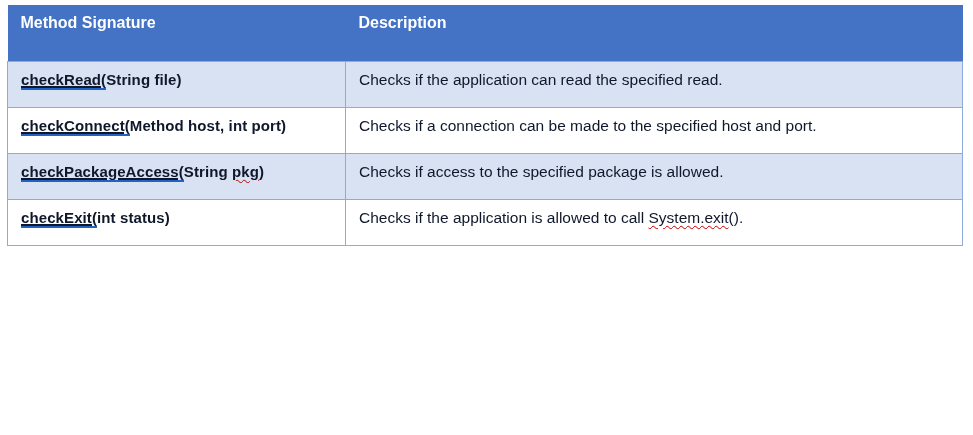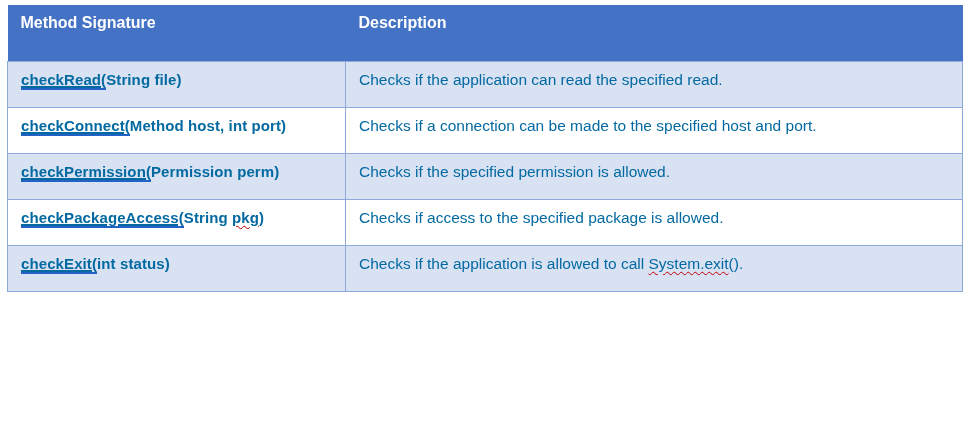--- a/index.html
+++ b/index.html
@@ -34,21 +34,21 @@
   }
   th.col-method { width: 338px; }
   th.col-desc   { width: 617px; }
   tbody td {
     border: 1px solid var(--border, #8EAADB);
     vertical-align: top;
     box-sizing: border-box;
     height: 46px;
     padding: 9px 12px 9px 13px;
     font-size: 15.5px;
-    color: #0369a1;
+    color: #0f172a;
     background: #ffffff;
   }
   tbody tr:nth-child(odd) td {
     background: var(--band-bg, #D9E2F3);
   }
   td.method-cell {
     font-weight: bold;
     font-size: 15px;
     letter-spacing: 0.1px;
   }
@@ -80,24 +80,20 @@
     <tbody id="table-body">
         <tr>
           <td class="method-cell"><span class="seg-link">checkRead(</span><span class="seg-plain">String file)</span></td>
           <td class="desc-cell"><span class="seg-plain">Checks if the application can read the specified read.</span></td>
         </tr>
         <tr>
           <td class="method-cell"><span class="seg-link">checkConnect(</span><span class="seg-plain">Method host, int port)</span></td>
           <td class="desc-cell"><span class="seg-plain">Checks if a connection can be made to the specified host and port.</span></td>
         </tr>
         <tr>
-          <td class="method-cell"><span class="seg-link">checkPermission(</span><span class="seg-plain">Permission perm)</span></td>
-          <td class="desc-cell"><span class="seg-plain">Checks if the specified permission is allowed.</span></td>
-        </tr>
-        <tr>
           <td class="method-cell"><span class="seg-link">checkPackageAccess(</span><span class="seg-plain">String </span><span class="seg-spell">pkg</span><span class="seg-plain">)</span></td>
           <td class="desc-cell"><span class="seg-plain">Checks if access to the specified package is allowed.</span></td>
         </tr>
         <tr>
           <td class="method-cell"><span class="seg-link">checkExit(</span><span class="seg-plain">int status)</span></td>
           <td class="desc-cell"><span class="seg-plain">Checks if the application is allowed to call </span><span class="seg-spell">System.exit</span><span class="seg-plain">().</span></td>
         </tr>
       </tbody>
   </table>
 </div>

